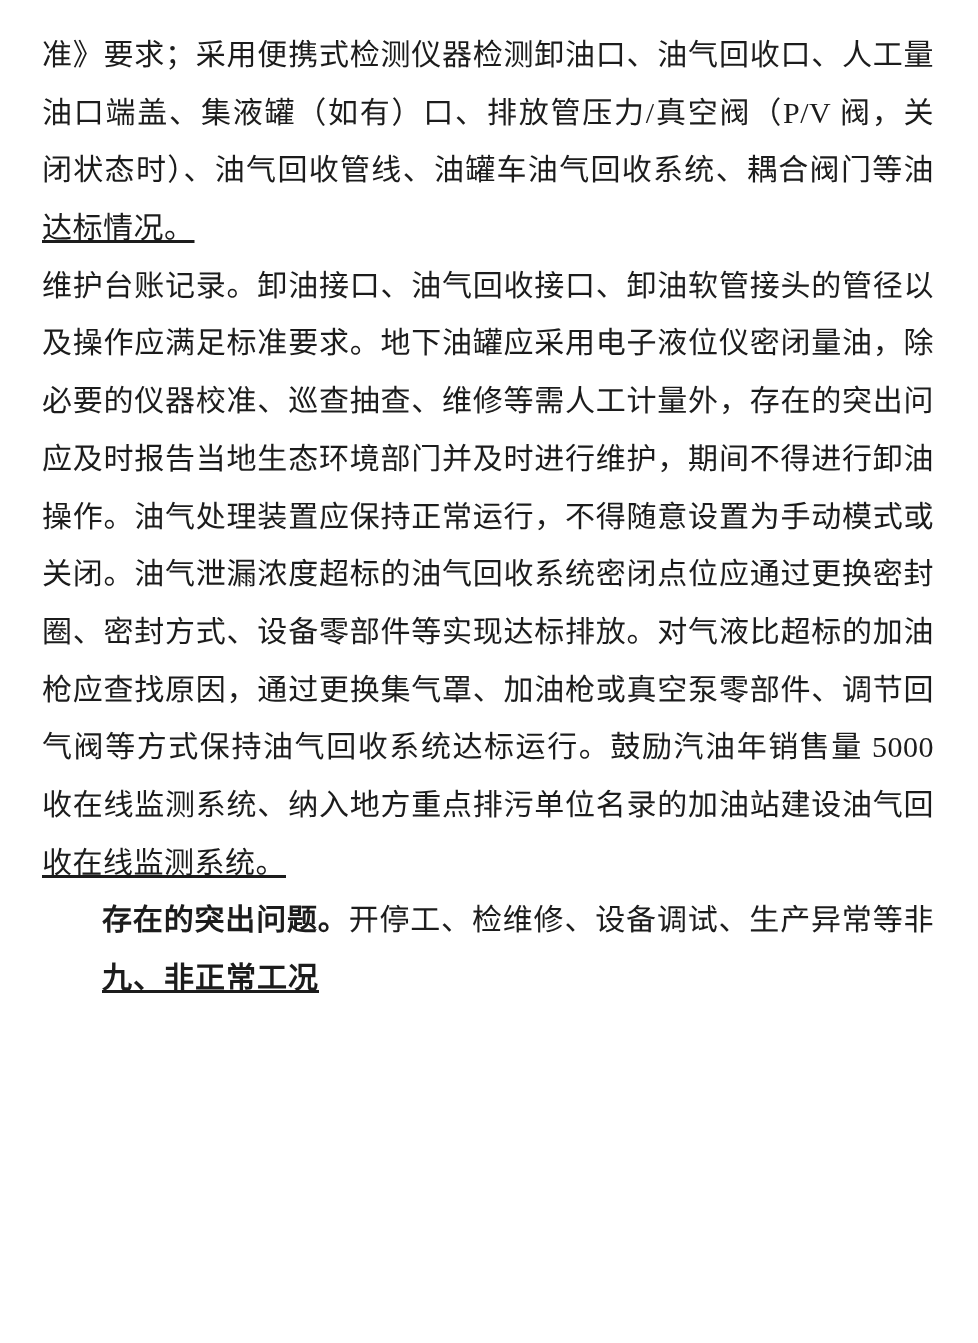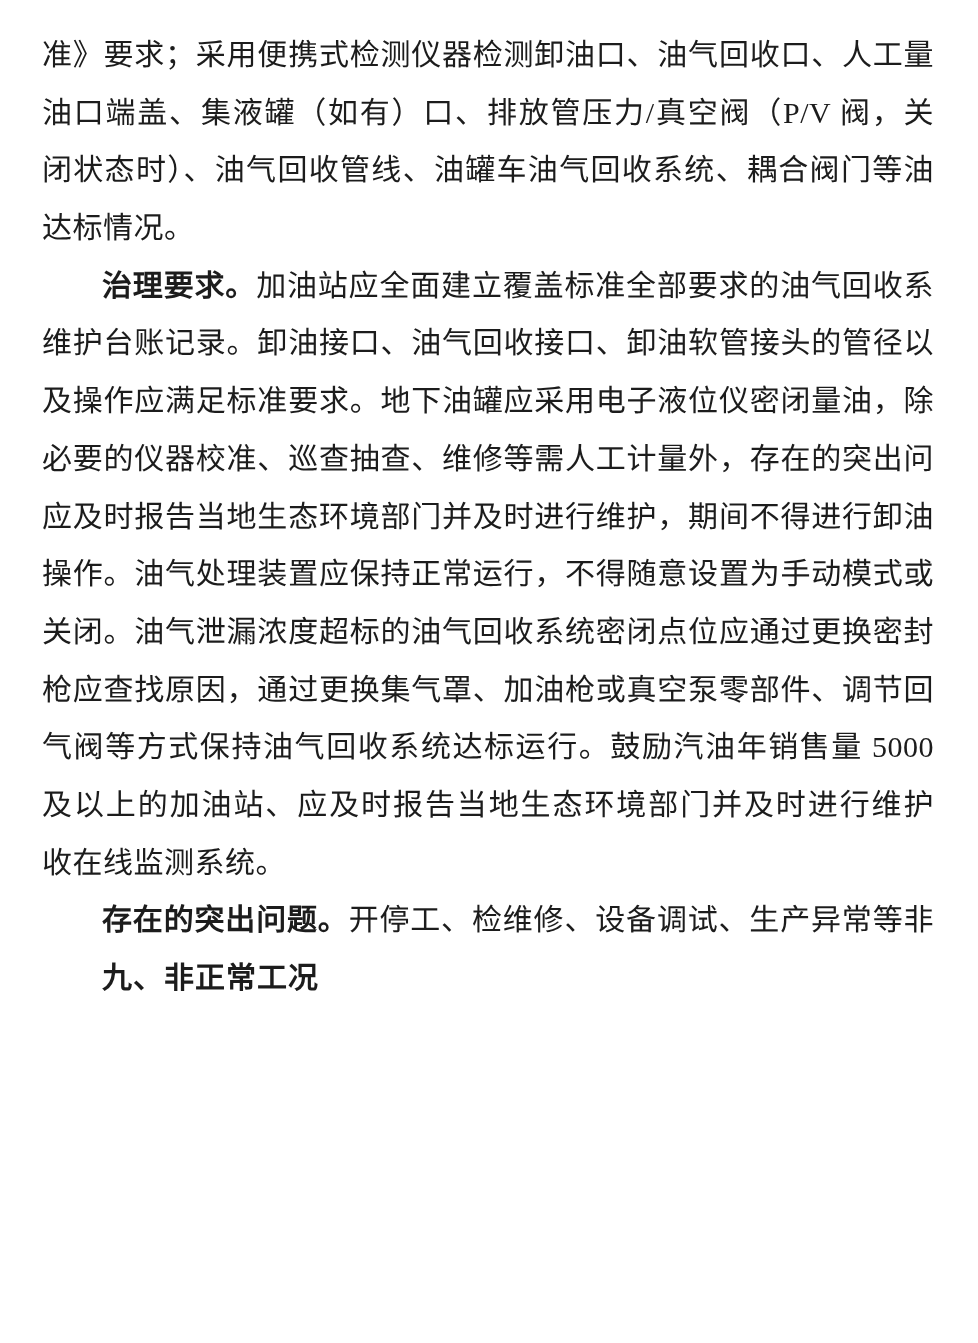--- a/index.html
+++ b/index.html
@@ -29,20 +29,21 @@
     line-height: 57.7px;
     overflow: hidden;
     text-align: justify;
     text-align-last: justify;
     white-space: normal;
     letter-spacing: 0.5px;
   }
   .line.flush {
     text-align: right;
     text-align-last: left;
+    text-decoration: underline;
   }
   .line.indent {
     text-indent: 60px;
   }
   .seg {
     font-weight: normal;
   }
   .seg-bold {
     font-weight: bold;
     font-family: "Liberation Sans", "DejaVu Sans", sans-serif;
@@ -53,27 +54,27 @@
 </style>
 </head>
 <body style="background: rgb(255, 255, 255);">
 
 <div class="page" style="color: rgb(28, 28, 28);">
   <div class="doc-body" id="doc-body">
       <div class="line"><span class="seg">准》要求；采用便携式检测仪器检测卸油口、油气回收口、人工量</span></div>
       <div class="line"><span class="seg">油口端盖、集液罐（如有）口、排放管压力/真空阀（P/V 阀，关</span></div>
       <div class="line"><span class="seg">闭状态时）、油气回收管线、油罐车油气回收系统、耦合阀门等油</span></div>
       <div class="line flush"><span class="seg">达标情况。</span></div>
-      <div class="line indent"><span class="seg seg-bold">治理要求。</span><span class="seg">加油站应全面建立覆盖标准全部要求的油气回收系</span></div>
       <div class="line"><span class="seg">维护台账记录。卸油接口、油气回收接口、卸油软管接头的管径以</span></div>
       <div class="line"><span class="seg">及操作应满足标准要求。地下油罐应采用电子液位仪密闭量油，除</span></div>
       <div class="line"><span class="seg">必要的仪器校准、巡查抽查、维修等需人工计量外，存在的突出问题</span></div>
       <div class="line"><span class="seg">应及时报告当地生态环境部门并及时进行维护，期间不得进行卸油</span></div>
       <div class="line"><span class="seg">操作。油气处理装置应保持正常运行，不得随意设置为手动模式或</span></div>
       <div class="line"><span class="seg">关闭。油气泄漏浓度超标的油气回收系统密闭点位应通过更换密封</span></div>
+      <div class="line"><span class="seg">圈、密封方式、设备零部件等实现达标排放。对气液比超标的加油</span></div>
       <div class="line"><span class="seg">枪应查找原因，通过更换集气罩、加油枪或真空泵零部件、调节回</span></div>
       <div class="line"><span class="seg">气阀等方式保持油气回收系统达标运行。鼓励汽油年销售量 5000 吨</span></div>
-      <div class="line"><span class="seg">及以上的加油站、应及时报告当地生态环境部门并及时进行维护</span></div>
+      <div class="line"><span class="seg">收在线监测系统、纳入地方重点排污单位名录的加油站建设油气回</span></div>
       <div class="line flush"><span class="seg">收在线监测系统。</span></div>
       <div class="line indent"><span class="seg seg-bold">存在的突出问题。</span><span class="seg">开停工、检维修、设备调试、生产异常等非</span></div>
       <div class="line indent flush heading-line"><span class="seg seg-bold">九、非正常工况</span></div>
     </div>
 </div>
 
 </body></html>

